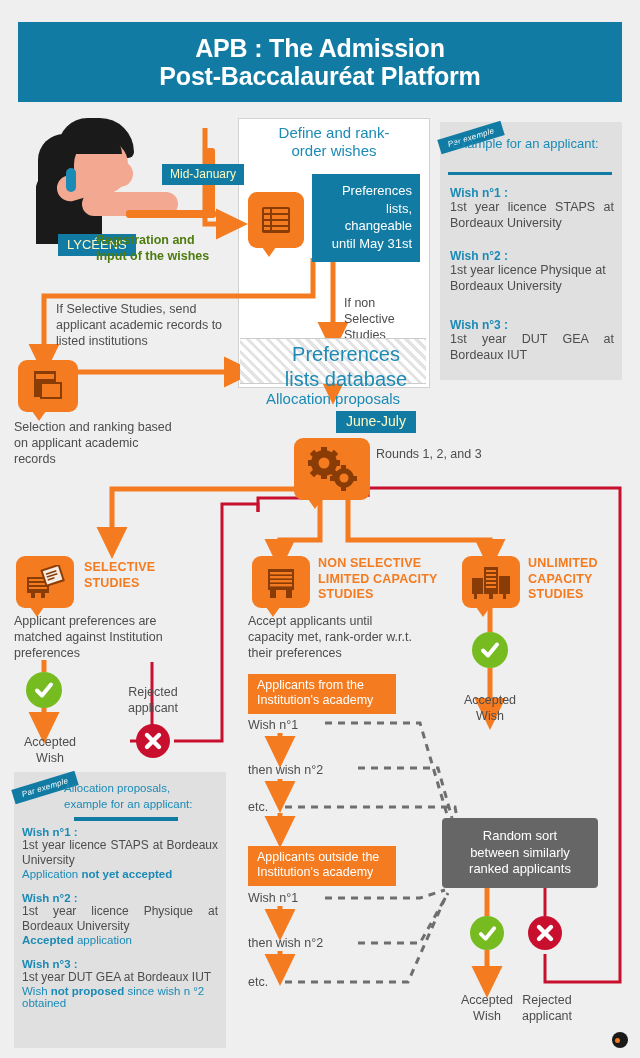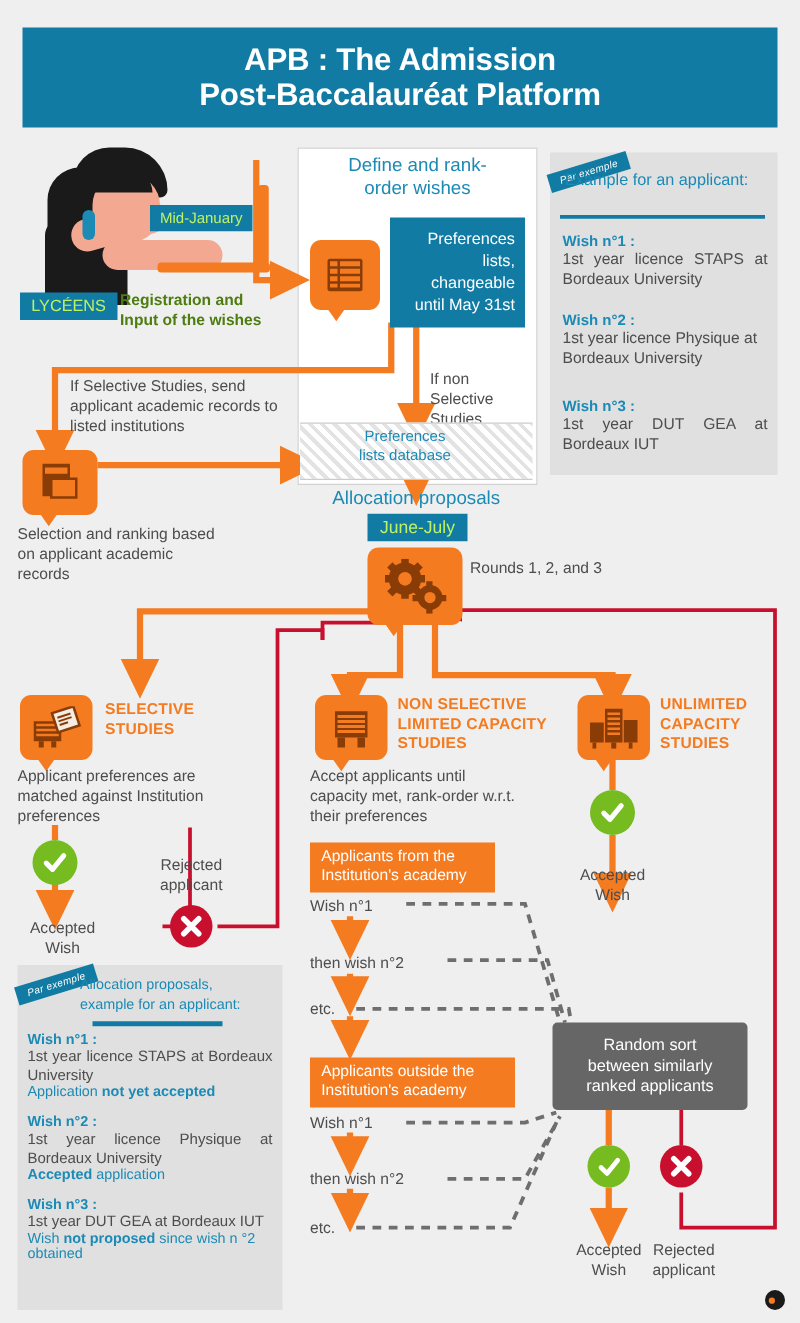--- a/index.html
+++ b/index.html
@@ -25,22 +25,22 @@
     letter-spacing:-0.2px;
   }
 
   
   .body-txt{color:#4d4d4d;font-size:12.5px;line-height:1.26;}
   .teal-txt{color:#1b8ab5;}
   .bold{font-weight:bold;}
 
   
   .teal-badge{
-    background:#117ba3;color:#bef264;font-size:12px;
-    padding:3px 8px 4px 8px;display:inline-block;white-space:nowrap;
+    background:#117ba3;color:#fef9c3;font-size:12px;
+    padding:3px 8px 4px 8px;display:inline-block;white-space:nowrap;margin-left:42px;
   }
   .orange-badge{
     background:#f47b20;color:#fff;font-size:12.5px;line-height:1.2;
     padding:4px 9px 6px 9px;display:inline-block;
   }
 
   
   .gray-panel{background:#e0e0e0;}
   .white-panel{background:#ffffff;border:1px solid #d2d2d2;}
 
@@ -217,21 +217,21 @@
       <rect x="13" y="24" width="16" height="3" fill="#f47b20"></rect>
     </svg>
   </div>
 
   <div class="abs" style="left:312px;top:174px;width:108px;background:#117ba3;color:#fff;
               font-size:13px;line-height:1.35;text-align:right;padding:8px 8px 10px 8px;box-sizing:border-box;">Preferences lists, changeable until May 31st</div>
 
   <div class="abs body-txt" style="left:344px;top:296px;width:70px;">If non Selective Studies</div>
 
   <div class="abs hatch" style="left:240px;top:338px;width:186px;height:44px;"></div>
-  <div class="abs teal-txt" style="left:236px;top:342px;width:176px;text-align:center;font-size:12px;line-height:1.25;">
+  <div class="abs teal-txt" style="left:258px;top:342px;width:176px;text-align:center;font-size:20px;line-height:1.25;">
     <span>Preferences</span><br>
     <span>lists database</span>
   </div>
 
   <div class="abs ribbon" style="left:438px;top:130px;">Par exemple</div>
 
   <div class="abs teal-txt" style="left:452px;top:136px;width:158px;font-size:13px;line-height:1.3;text-align:justify;">Example for an applicant:</div>
 
   <div class="abs rule-teal" style="left:448px;top:172px;width:164px;"></div>
 
@@ -365,21 +365,21 @@
 
   <div class="abs orange-badge" style="left:248px;top:674px;width:148px;box-sizing:border-box;">
     <span>Applicants from the</span><br>
     <span>Institution's academy</span>
   </div>
 
   <div class="abs body-txt" style="left:248px;top:718px;">Wish n°1</div>
   <div class="abs body-txt" style="left:248px;top:763px;">then wish n°2</div>
   <div class="abs body-txt" style="left:248px;top:800px;">etc.</div>
 
-  <div class="abs orange-badge" style="left:248px;top:846px;width:164px;box-sizing:border-box;">
+  <div class="abs orange-badge" style="left:248px;top:846px;width:148px;box-sizing:border-box;">
     <span>Applicants outside the</span><br>
     <span>Institution's academy</span>
   </div>
 
   <div class="abs body-txt" style="left:248px;top:891px;">Wish n°1</div>
   <div class="abs body-txt" style="left:248px;top:936px;">then wish n°2</div>
   <div class="abs body-txt" style="left:248px;top:975px;">etc.</div>
 
   <div class="abs tile" style="left:462px;top:556px;width:58px;height:52px;">
     <svg width="40" height="34" viewBox="0 0 40 34">

